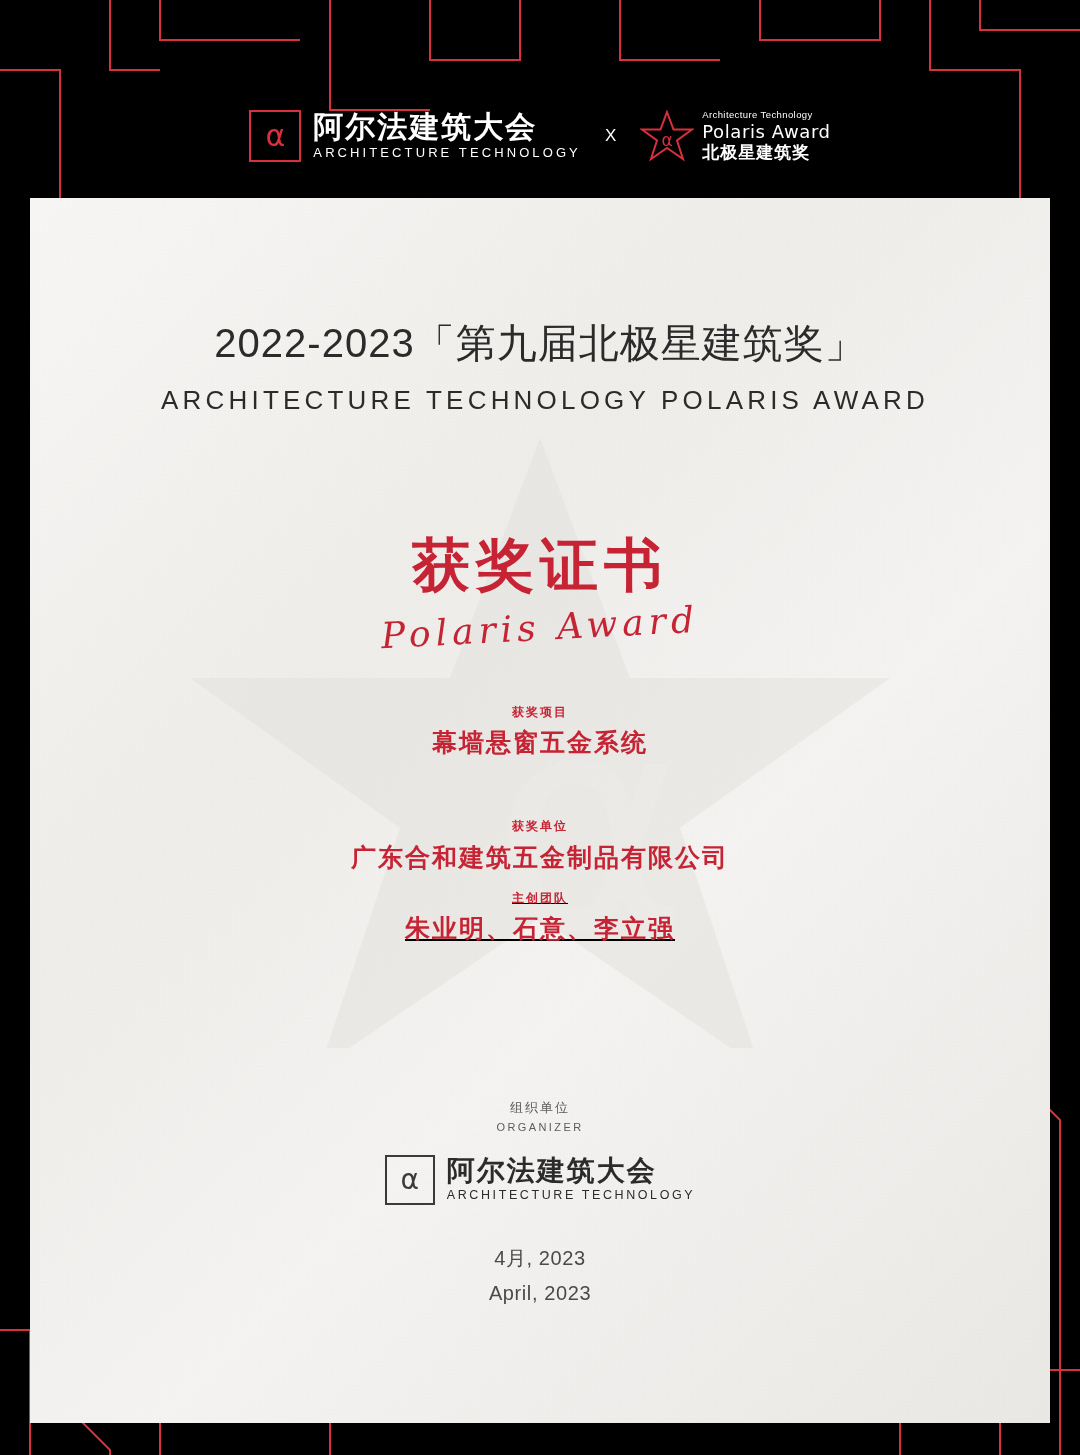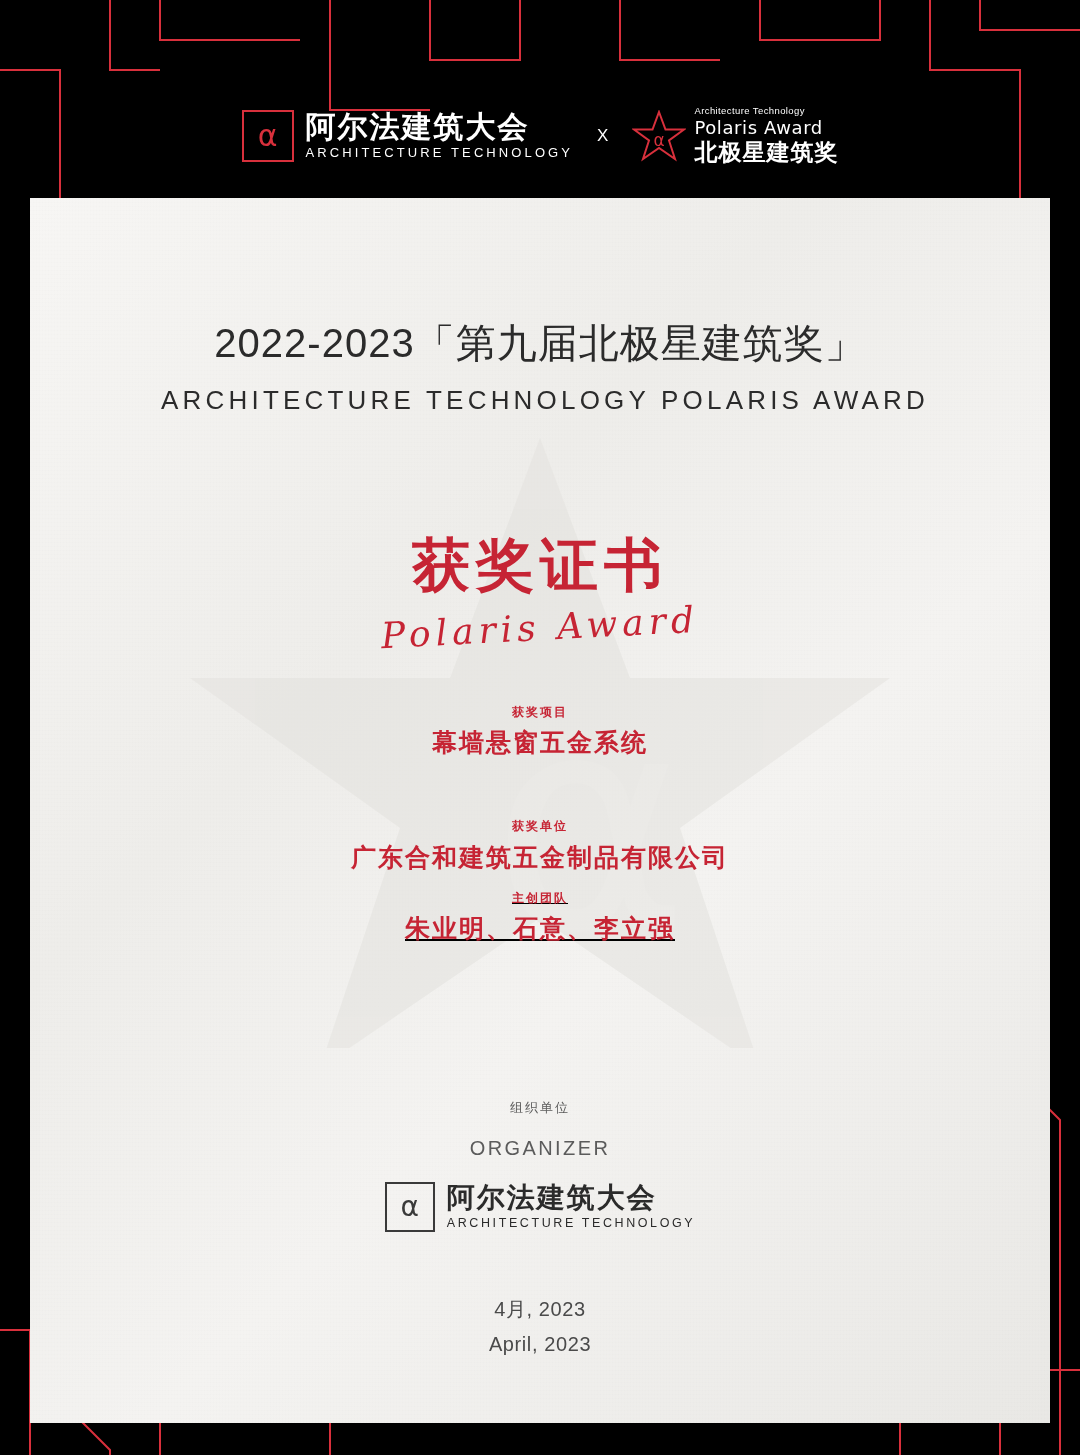--- a/index.html
+++ b/index.html
@@ -100,21 +100,21 @@
   }
   .polaris-big {
     color: #ffffff;
     font-size: 18px;
     letter-spacing: 0.6px;
     line-height: 1.2;
     font-family: "DejaVu Sans", sans-serif;
   }
   .polaris-cn {
     color: #ffffff;
-    font-size: 23px;
+    font-size: 17px;
     font-weight: bold;
     letter-spacing: 1px;
     line-height: 1.25;
   }
 
   
   .certificate {
     position: absolute;
     left: 30px;
     top: 198px;
@@ -210,24 +210,23 @@
     margin-top: 150px;
   }
   .org-label-cn {
     color: #5b5b5b;
     font-size: 13px;
     letter-spacing: 2px;
     line-height: 1.6;
   }
   .org-label-en {
     color: #5b5b5b;
-    font-size: 20px;
+    font-size: 11px;
     letter-spacing: 2.4px;
     line-height: 1.6;
-    margin-top: 13px;
   }
   .org-logo {
     margin-top: 18px;
     display: flex;
     align-items: center;
     justify-content: center;
     gap: 12px;
   }
   .org-box {
     width: 46px;
@@ -249,21 +248,21 @@
     letter-spacing: 2px;
     line-height: 1.15;
   }
   .org-en {
     color: #2b2b2b;
     font-size: 12.5px;
     letter-spacing: 2.6px;
     line-height: 1.35;
   }
 
-  .date-wrap { margin-top: 60px; }
+  .date-wrap { margin-top: 36px; }
   .date-cn, .date-en {
     color: #4a4a4a;
     font-size: 20px;
     letter-spacing: 0.6px;
     line-height: 1.75;
   }
 </style>
 </head>
 <body>
 

